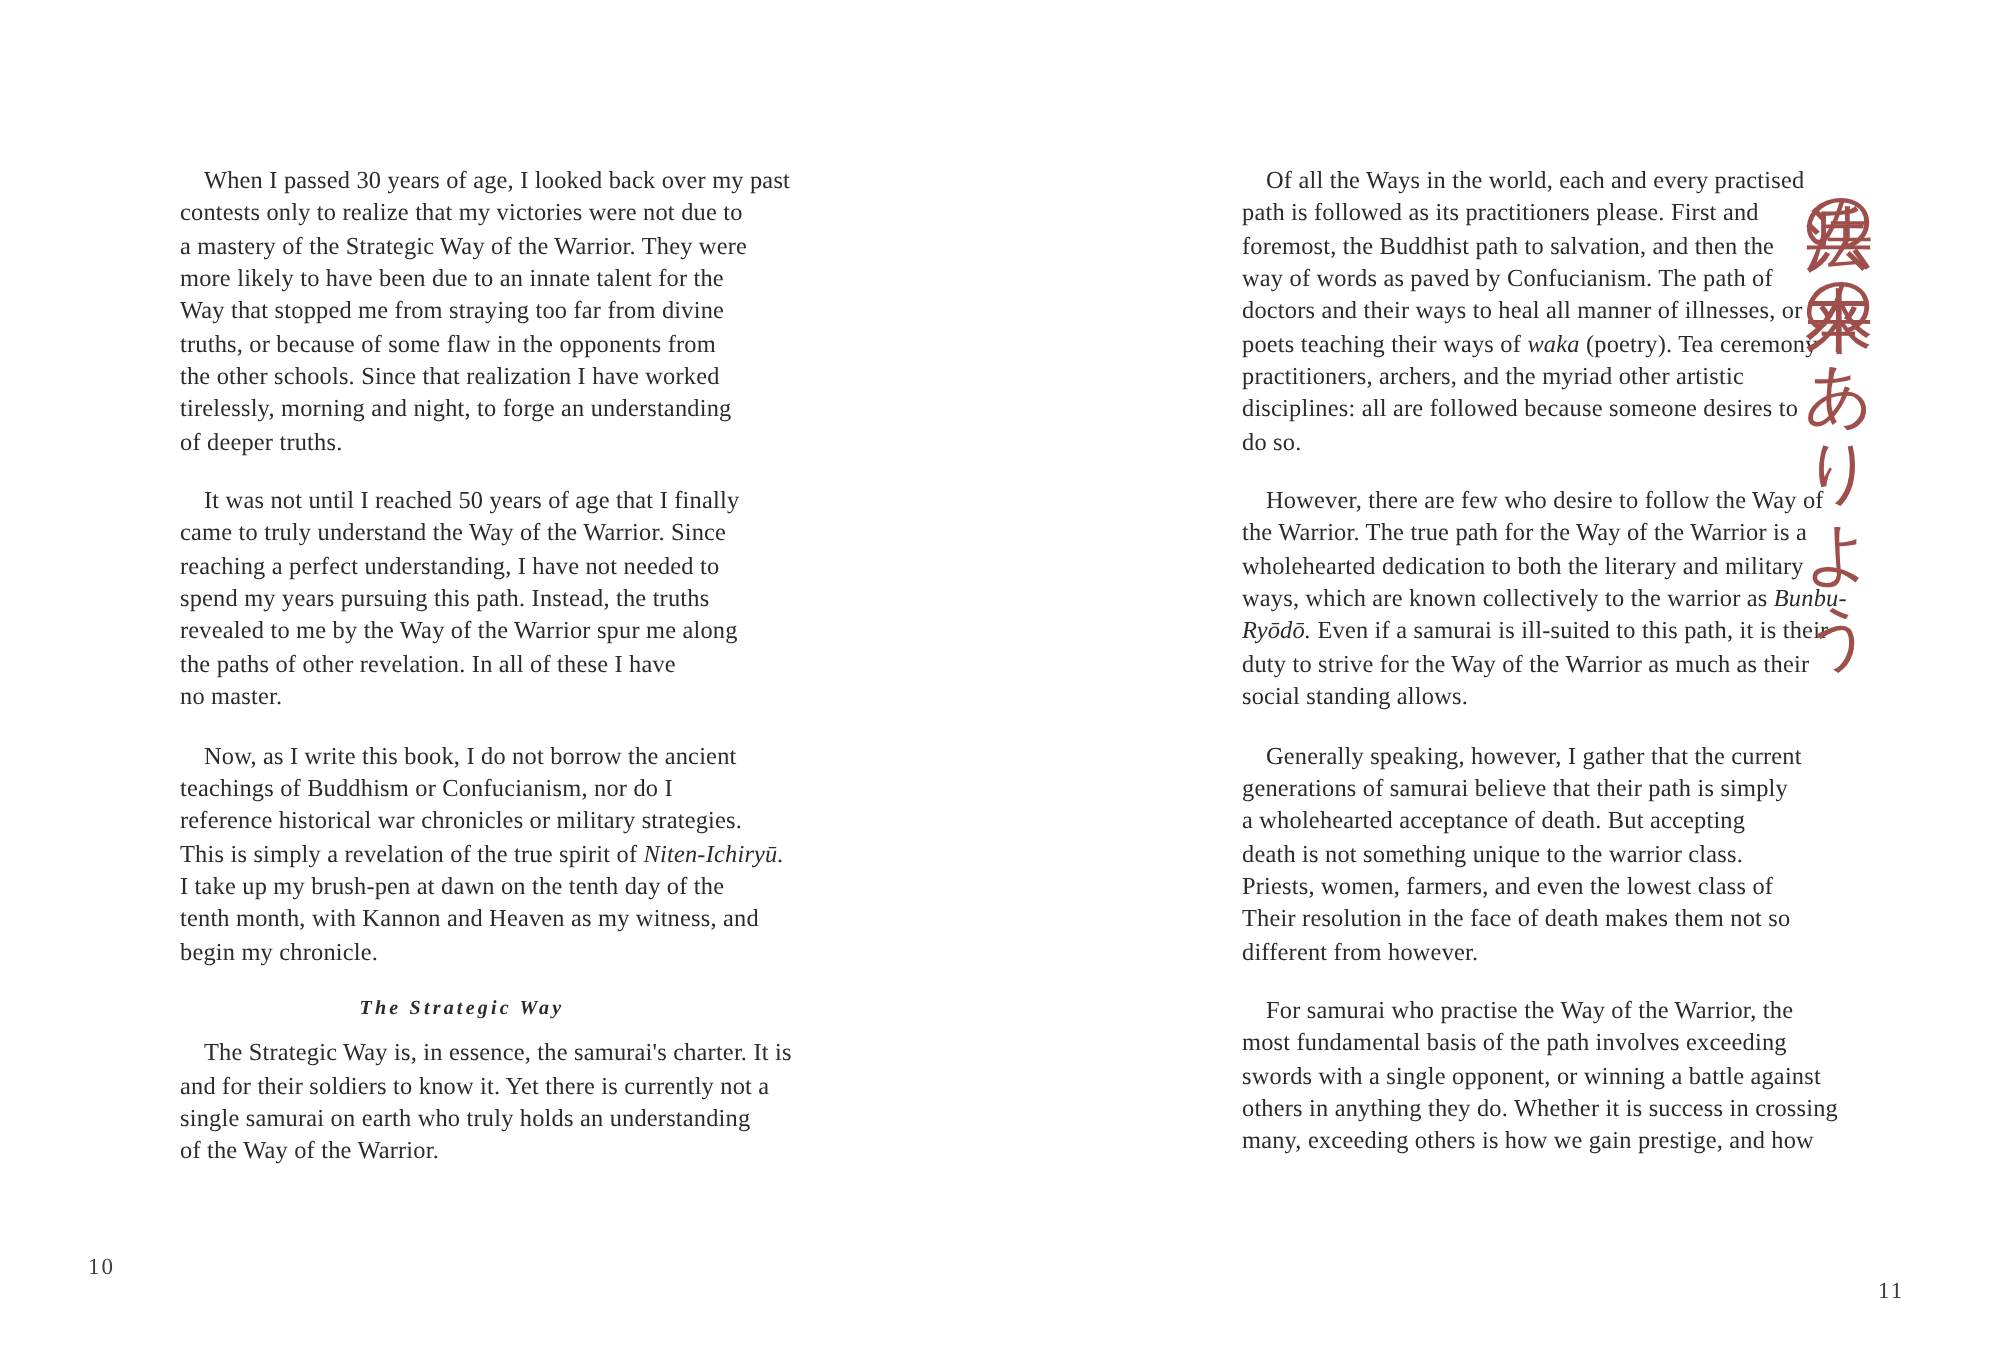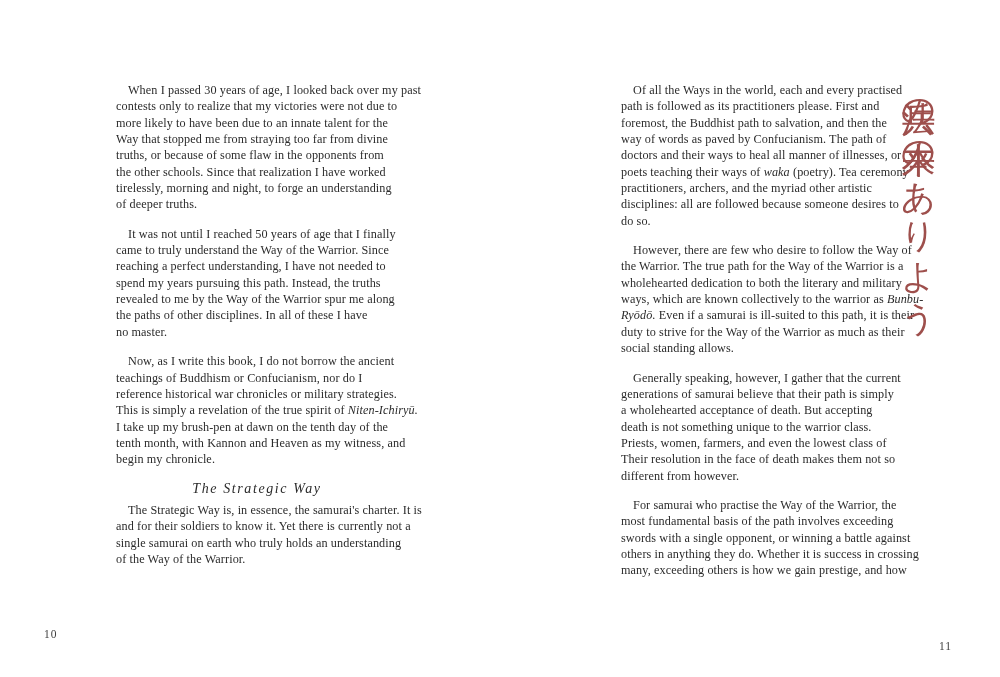--- a/index.html
+++ b/index.html
@@ -13,40 +13,40 @@
     width:1000px;height:677px;
     background:var(--bg);
     position:relative;
     font-family:"Liberation Serif","DejaVu Serif",serif;
     color:var(--ink);
     overflow:hidden;
   }
   .page-column{
     position:absolute;top:82px;width:300px;
   }
-  .left-col{left:116px;}
+  .left-col{left:90px;}
   .right-col{left:621px;}
   .para{margin:0 0 13px 0;}
   .para .line{
     font-size:12.2px;
     line-height:16.35px;
     white-space:pre;
     letter-spacing:0.1px;
   }
   .para .line:first-child{padding-left:12px;}
   .em{font-style:italic;}
   .heading{
     margin:3px 0 5px 0;
     width:282px;
     text-align:center;
   }
   .heading .line{
-    font-size:14px;
+    font-size:10px;
     line-height:16.35px;
-    font-weight:normal;
+    font-weight:bold;
     font-style:italic;
     letter-spacing:1.6px;
     white-space:pre;
   }
   .margin-title{
     position:absolute;
     top:74px;left:901px;
     writing-mode:vertical-rl;
     text-orientation:upright;
     font-size:34px;
@@ -65,34 +65,35 @@
   .pageno-left{left:44px;}
   .pageno-right{left:939px;margin-top:12px;}
 </style>
 </head>
 <body>
 
 <div class="page-column left-col">
     <div class="para">
       <div class="line"><span>When I passed 30 years of age, I looked back over my past</span></div>
       <div class="line"><span>contests only to realize that my victories were not due to</span></div>
+      <div class="line"><span>a mastery of the Strategic Way of the Warrior. They were</span></div>
       <div class="line"><span>more likely to have been due to an innate talent for the</span></div>
       <div class="line"><span>Way that stopped me from straying too far from divine</span></div>
       <div class="line"><span>truths, or because of some flaw in the opponents from</span></div>
       <div class="line"><span>the other schools. Since that realization I have worked</span></div>
       <div class="line"><span>tirelessly, morning and night, to forge an understanding</span></div>
       <div class="line"><span>of deeper truths.</span></div>
     </div>
     <div class="para">
       <div class="line"><span>It was not until I reached 50 years of age that I finally</span></div>
       <div class="line"><span>came to truly understand the Way of the Warrior. Since</span></div>
       <div class="line"><span>reaching a perfect understanding, I have not needed to</span></div>
       <div class="line"><span>spend my years pursuing this path. Instead, the truths</span></div>
       <div class="line"><span>revealed to me by the Way of the Warrior spur me along</span></div>
-      <div class="line"><span>the paths of other disciplines. In all of these I have</span></div>
+      <div class="line"><span>the paths of other revelation. In all of these I have</span></div>
       <div class="line"><span>no master.</span></div>
     </div>
     <div class="para">
       <div class="line"><span>Now, as I write this book, I do not borrow the ancient</span></div>
       <div class="line"><span>teachings of Buddhism or Confucianism, nor do I</span></div>
       <div class="line"><span>reference historical war chronicles or military strategies.</span></div>
       <div class="line"><span>This is simply a revelation of the true spirit of </span><span class="em">Niten-Ichiryū.</span></div>
       <div class="line"><span>I take up my brush-pen at dawn on the tenth day of the</span></div>
       <div class="line"><span>tenth month, with Kannon and Heaven as my witness, and</span></div>
       <div class="line"><span>begin my chronicle.</span></div>

